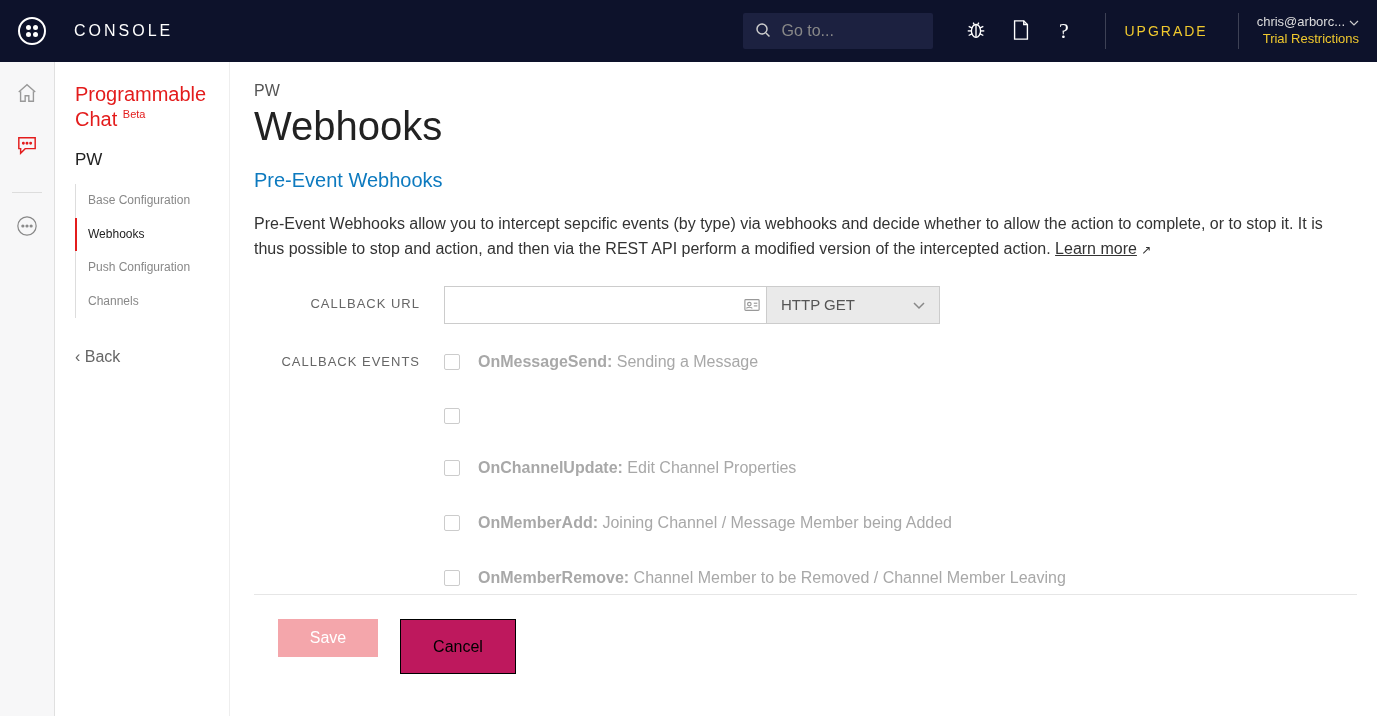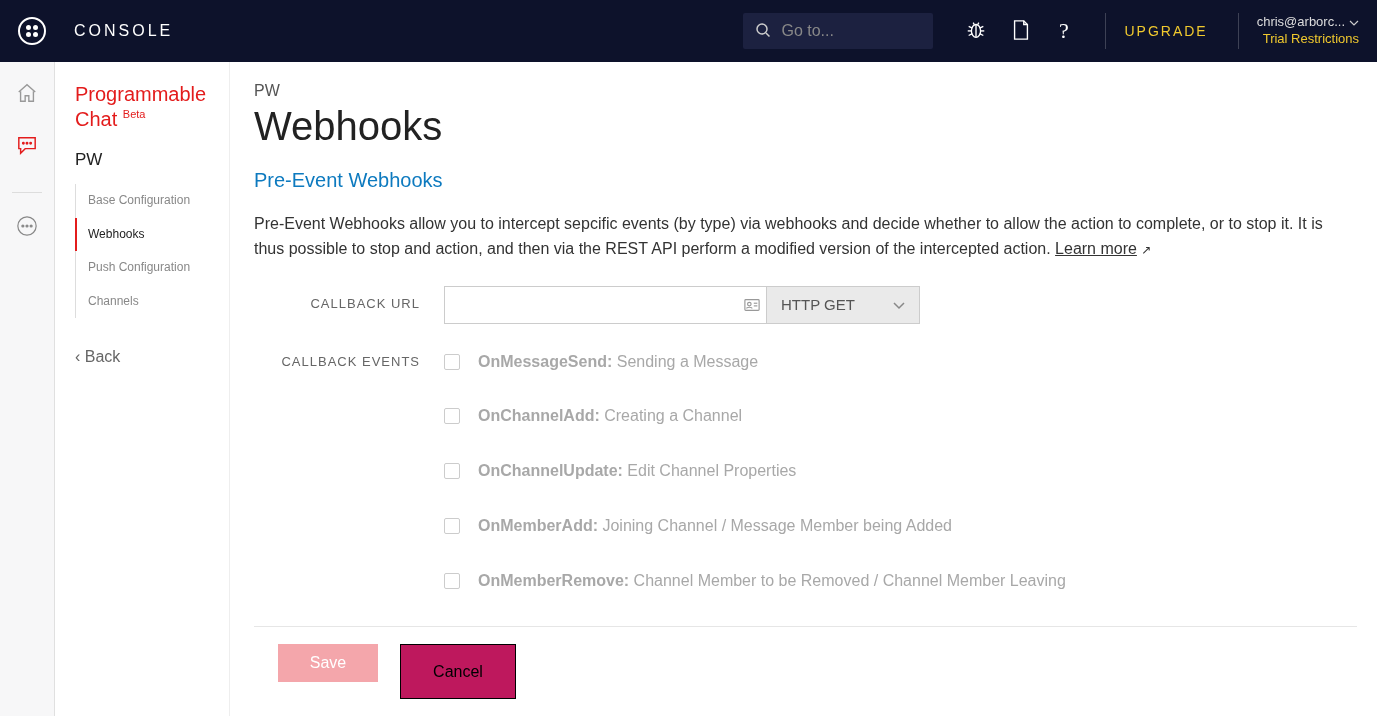--- a/index.html
+++ b/index.html
@@ -48,28 +48,28 @@
 .desc { font-size: 16px; color: #333; line-height: 1.55; margin-bottom: 24px; }
 .learn-more { text-decoration: underline; color: #333; }
 .ext-icon { font-size: 12px; text-decoration: none; display: inline-block; }
 
 .form-row { display: flex; margin-bottom: 20px; }
 .form-label { width: 190px; text-align: right; padding-right: 24px; font-size: 13px; letter-spacing: 1px; color: #666; padding-top: 10px; }
 .form-body { flex: 1; }
 .input-group { display: flex; height: 38px; }
 .url-input { width: 294px; border: 1px solid #ccc; border-right: none; padding: 0 10px; font-size: 15px; outline: none; }
 .input-addon { width: 28px; border: 1px solid #ccc; border-left: none; border-right: none; display: flex; align-items: center; justify-content: center; color: #999; }
-.method-select { width: 154px; background: #eaeaea; border: 1px solid #ccc; display: flex; align-items: center; justify-content: space-between; padding: 0 14px; font-size: 15px; color: #555; cursor: pointer; }
+.method-select { width: 174px; background: #eaeaea; border: 1px solid #ccc; display: flex; align-items: center; justify-content: space-between; padding: 0 14px; font-size: 15px; color: #555; cursor: pointer; }
 
 .event-row { display: flex; align-items: flex-start; padding: 8px 0 26px 0; }
 .checkbox { width: 16px; height: 16px; border: 1px solid #ccc; border-radius: 2px; margin-right: 18px; margin-top: 2px; cursor: pointer; flex-shrink: 0; }
 .event-text { font-size: 16px; color: #a8a8a8; line-height: 1.3; }
 .event-name { font-weight: 600; text-align: center; }
 
-.action-bar { position: absolute; bottom: 0; left: 24px; right: 20px; background: #fff; border-top: 1px solid #e6e6e6; padding: 17px 24px; display: flex; gap: 22px; }
+.action-bar { position: absolute; bottom: 18px; left: 24px; right: 20px; background: #fff; border-top: 1px solid #e6e6e6; padding: 24px 24px; display: flex; gap: 22px; }
 .btn-save { width: 100px; height: 38px; background: #f4a6ab; color: #fff; border: none; font-size: 16px; cursor: pointer; }
 .btn-cancel { width: 116px; height: 55px; background: #be185d; border: 1px solid #000; font-size: 16px; cursor: pointer; }
 </style>
 </head>
 <body>
 
 <div class="header">
   <div class="logo">
     <div class="logo-dots">
         <div class="logo-dot"></div>
@@ -197,21 +197,20 @@
 
     <div class="form-row" style="margin-bottom:0;">
       <div class="form-label">CALLBACK EVENTS</div>
       <div class="form-body">
         <div class="event-row">
           <div class="checkbox"></div>
           <div class="event-text"><span class="event-name">OnMessageSend:</span> <span>Sending a Message</span></div>
         </div>
         <div class="event-row">
           <div class="checkbox"></div>
-          <div class="event-text"><span class="event-name">OnChannelAdd:</span> <span>Creating a Channel</span></div>
         </div>
         <div class="event-row">
           <div class="checkbox"></div>
           <div class="event-text"><span class="event-name">OnChannelUpdate:</span> <span>Edit Channel Properties</span></div>
         </div>
         <div class="event-row">
           <div class="checkbox"></div>
           <div class="event-text"><span class="event-name">OnMemberAdd:</span> <span>Joining Channel / Message Member being Added</span></div>
         </div>
         <div class="event-row">

